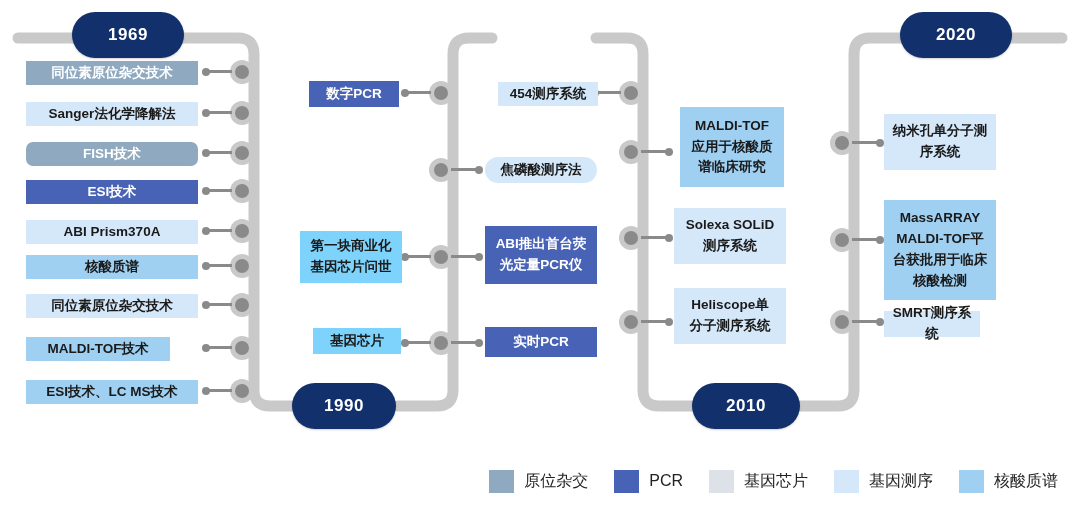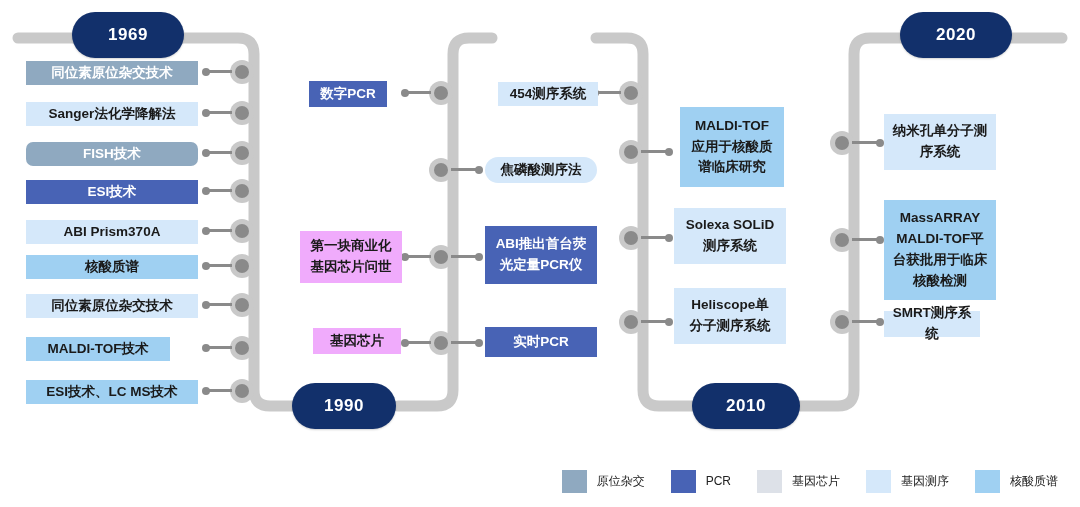--- a/index.html
+++ b/index.html
@@ -39,21 +39,21 @@
     display:flex;align-items:center;justify-content:center;
     text-align:center;
     padding:3px 6px;
     box-sizing:border-box;
     white-space:pre-line;
   }
 
   
   .c-insitu { background:#8fa9c0; color:#ffffff; }   
   .c-pcr    { background:#4863b5; color:#ffffff; }   
-  .c-chip   { background:#f0abfc; color:#1a1a1a; }   
+  .c-chip   { background:#7dd3fc; color:#1a1a1a; }   
   .c-seq    { background:#d5e8fa; color:#1a1a1a; }   
   .c-ms     { background:#9fd0f2; color:#1a1a1a; }   
 
   
   .node{
     position:absolute;
     width:24px;height:24px;border-radius:50%;
     background:#c9c9c9;
     display:flex;align-items:center;justify-content:center;
   }
@@ -66,21 +66,21 @@
   .stub-dot{position:absolute;width:8px;height:8px;border-radius:50%;background:#8a8a8a;}
 
   
   #legend{
     position:absolute;left:0;top:462px;width:1080px;height:38px;
     display:flex;align-items:center;justify-content:flex-end;
     padding-right:22px;box-sizing:border-box;
   }
   .lg-item{display:flex;align-items:center;margin-left:26px;}
   .lg-sw{width:25px;height:23px;}
-  .lg-tx{margin-left:10px;font-size:12px;color:#222;font-weight:normal;}
+  .lg-tx{margin-left:10px;font-size:16px;color:#222;font-weight:normal;}
 </style>
 </head>
 <body>
 
 <div id="stage">
 
   <svg id="rail" viewBox="0 0 1080 507" xmlns="http://www.w3.org/2000/svg">
     <g fill="none" stroke="#c9c9c9" stroke-width="11" stroke-linecap="round" stroke-linejoin="round">
 
       <path d="M 18 38 H 238 Q 254 38 254 54 V 390 Q 254 406 270 406 H 330"></path>
@@ -159,21 +159,21 @@
   <div class="stub-dot" style="left:401px;top:253px;"></div>
   <div class="stub" style="left:451px;top:255px;width:26px;"></div>
   <div class="stub-dot" style="left:475px;top:253px;"></div>
 
   <div class="node" style="left:429px;top:331px;"></div>
   <div class="stub" style="left:405px;top:341px;width:26px;"></div>
   <div class="stub-dot" style="left:401px;top:339px;"></div>
   <div class="stub" style="left:451px;top:341px;width:26px;"></div>
   <div class="stub-dot" style="left:475px;top:339px;"></div>
 
-  <div class="ebox c-pcr" style="left:309px;top:81px;width:78px;height:26px;text-align:center;">数字PCR</div>
+  <div class="ebox c-pcr" style="left:309px;top:81px;width:90px;height:26px;text-align:center;">数字PCR</div>
   <div class="ebox c-chip" style="left:300px;top:231px;width:102px;height:52px;">第一块商业化
 基因芯片问世</div>
   <div class="ebox c-chip" style="left:313px;top:328px;width:88px;height:26px;">基因芯片</div>
 
   <div class="ebox c-seq" style="left:485px;top:157px;width:112px;height:26px;border-radius:13px;">焦磷酸测序法</div>
   <div class="ebox c-pcr" style="left:485px;top:226px;width:112px;height:58px;">ABI推出首台荧
 光定量PCR仪</div>
   <div class="ebox c-pcr" style="left:485px;top:327px;width:112px;height:30px;">实时PCR</div>
 
   <div class="node" style="left:619px;top:81px;"></div>

